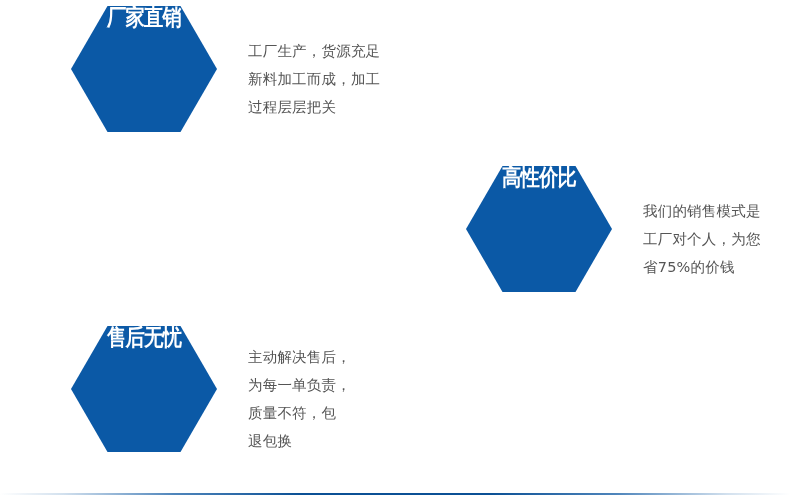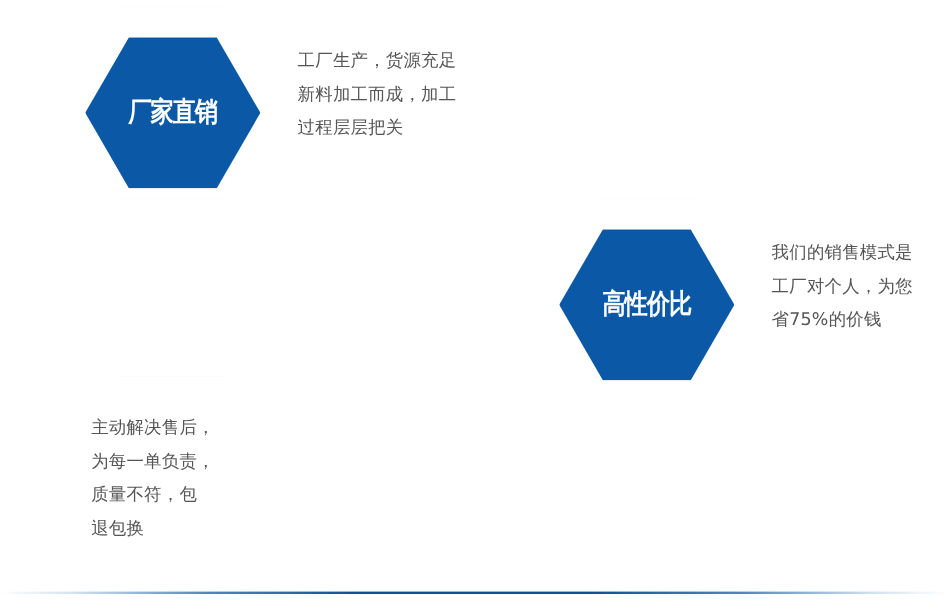--- a/index.html
+++ b/index.html
@@ -56,27 +56,26 @@
     background: #ffffff;
     clip-path: polygon(25% 0%, 75% 0%, 100% 50%, 75% 100%, 25% 100%, 0% 50%);
     filter: drop-shadow(2px 3px 4px rgba(120,130,140,0.30))
             drop-shadow(-1px -1px 3px rgba(140,150,160,0.18));
   }
 
   
   .hex-inner {
     position: absolute;
     left: 13px;
-    top: 25px;
+    top: 0;
     width: 146px;
     height: 126px;
     background: #0b59a6;
     clip-path: polygon(25% 0%, 75% 0%, 100% 50%, 75% 100%, 25% 100%, 0% 50%);
     display: flex;
-    align-items: center;
     justify-content: center;
   }
 
   .hex-title {
     color: #ffffff;
     font-family: "DejaVu Sans", "Liberation Sans", sans-serif;
     font-size: 23px;
     font-weight: bold;
     letter-spacing: -1px;
     line-height: 1;
@@ -149,20 +148,26 @@
         <div class="hex-inner">
           <span class="hex-title">高性价比</span>
         </div>
       </div>
       <div class="feature-desc">我们的销售模式是
 工厂对个人，为您
 省75%的价钱</div>
     </div>
 
     <div class="feature-card">
+      <div class="hex-badge">
+        <div class="hex-outer"></div>
+        <div class="hex-inner">
+          <span class="hex-title">售后无忧</span>
+        </div>
+      </div>
       <div class="feature-desc">主动解决售后，
 为每一单负责，
 质量不符，包
 退包换</div>
     </div>
 
   </div>
 
   <div id="bottom-rule"></div>
 

